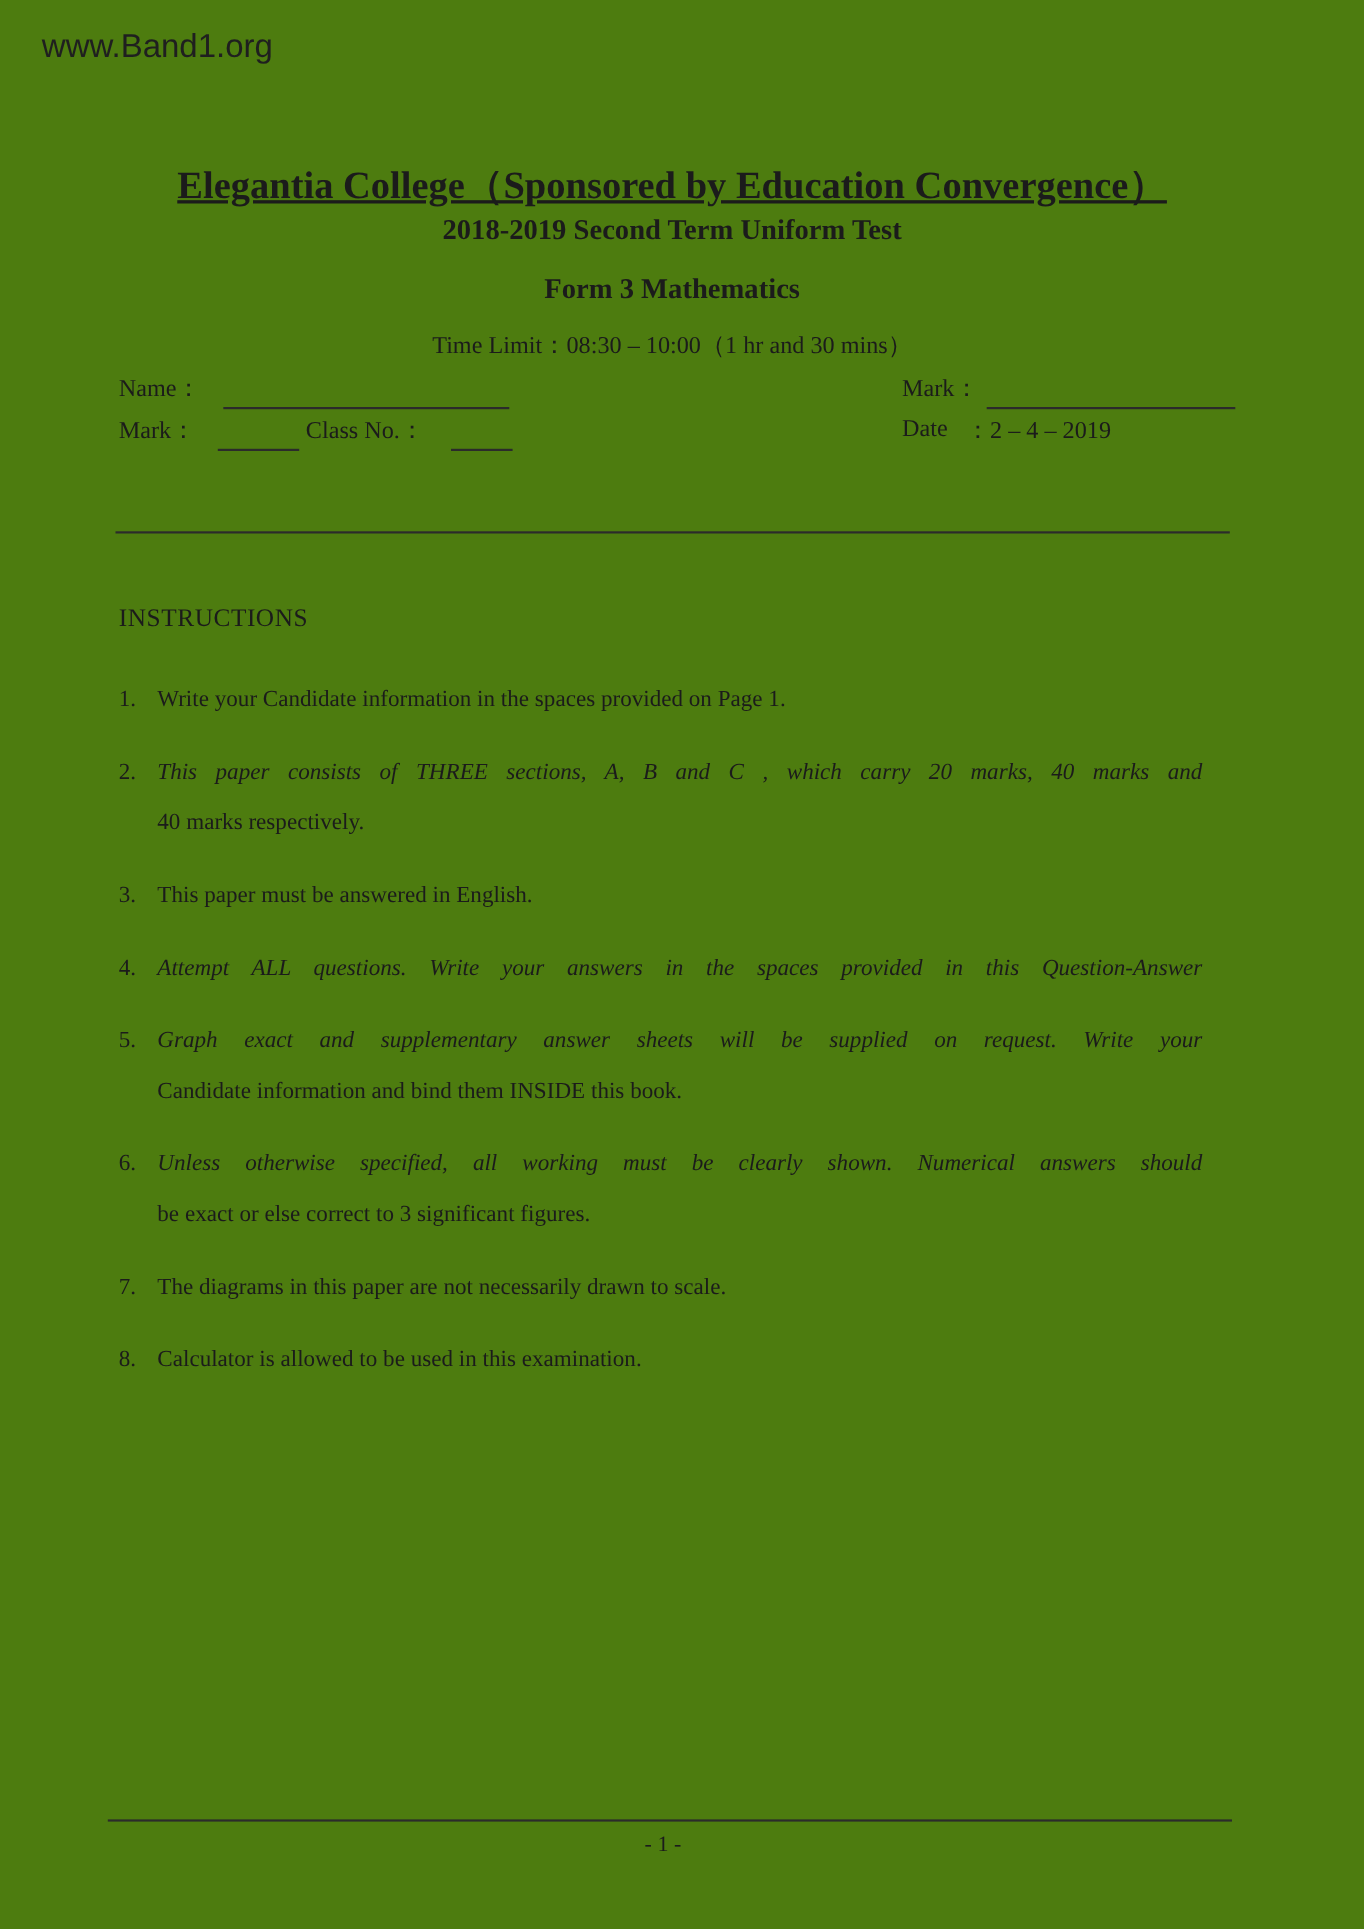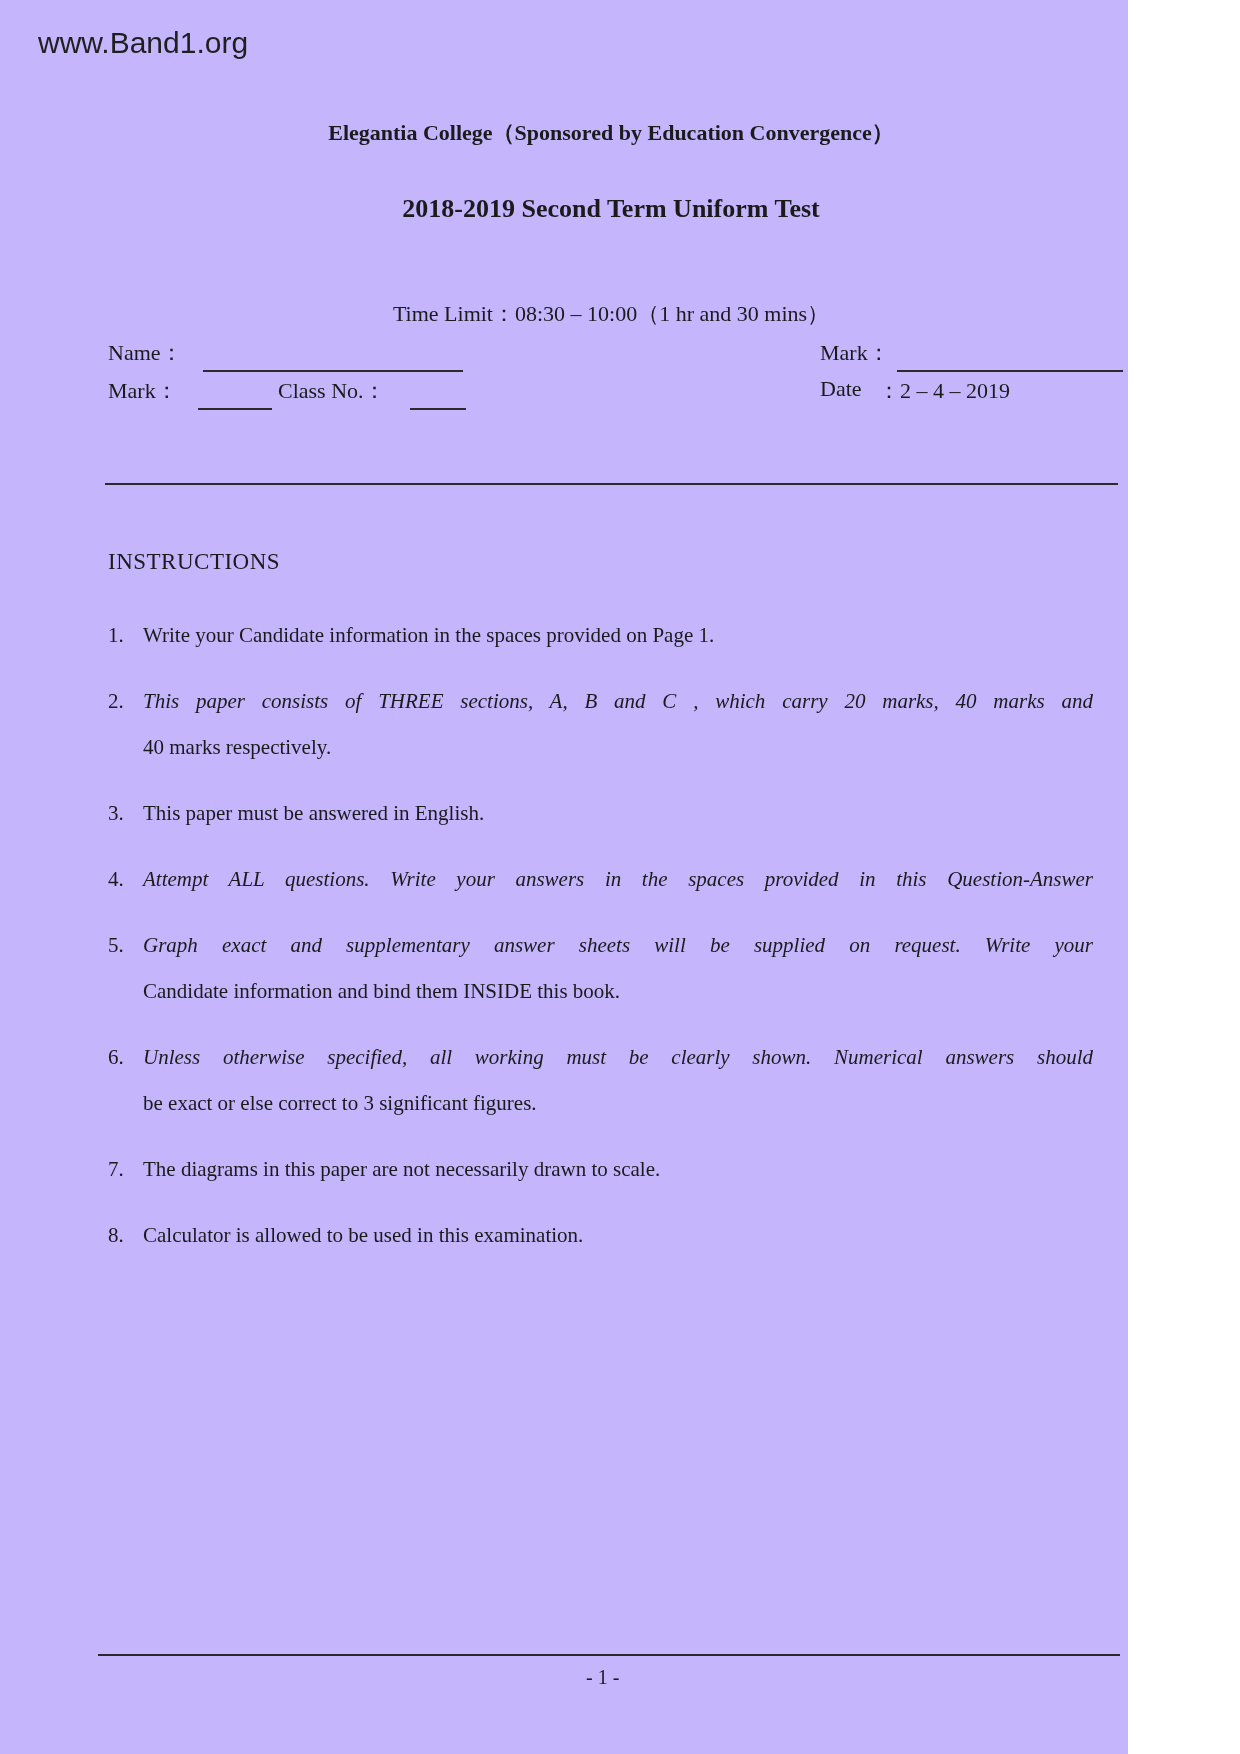--- a/index.html
+++ b/index.html
@@ -1,25 +1,25 @@
 <!DOCTYPE html>
 <html><head>
 <meta charset="utf-8">
 <style>
   html,body { margin:0; padding:0; background:#ffffff; }
   .page {
-    position:relative; width:1128px; height:1754px; background:#c4b5fd;
+    position:relative; width:1240px; height:1754px; background:#4d7c0f;
     font-family:"Liberation Serif", serif; color:#1b1b1b; overflow:hidden;
   }
   .watermark {
     position:absolute; left:38px; top:26px;
     font-family:"Liberation Sans", sans-serif; font-size:30px; color:#1f1f1f;
   }
   .ctitle { position:absolute; left:105px; width:1012px; text-align:center; white-space:nowrap; }
-  .t1 { top:118px; font-size:22px; font-weight:bold; }
+  .t1 { top:145px; font-size:35px; font-weight:bold;text-decoration:underline; }
   .t2 { top:194px; font-size:26px; font-weight:bold; }
   .t3 { top:248px; font-size:26px; font-weight:bold; }
   .time { top:299px; font-size:22px; font-weight:normal; }
 
   .lbl { position:absolute; font-size:22px; white-space:nowrap; }
   .fill { position:absolute; border-bottom:2px solid #2b2b2b; height:30px; }
 
   .rule { position:absolute; border-top:2px solid #2b2b2b; height:0; }
 
   .instr-heading { position:absolute; left:108px; top:549px; font-size:23px; font-weight:normal; letter-spacing:0.5px; }
@@ -36,20 +36,21 @@
 </style>
 </head>
 <body>
 
 <div class="page">
 
   <div class="watermark">www.Band1.org</div>
 
   <div class="ctitle t1">Elegantia College（Sponsored by Education Convergence）</div>
   <div class="ctitle t2">2018-2019 Second Term Uniform Test</div>
+  <div class="ctitle t3">Form 3 Mathematics</div>
   <div class="ctitle time">Time Limit：08:30 – 10:00（1 hr and 30 mins）</div>
 
   <div class="lbl" style="left:108px; top:338px;">Name：</div>
   <div class="fill" style="left:203px; top:340px; width:260px;"></div>
   <div class="lbl" style="left:820px; top:338px;">Mark：</div>
   <div class="fill" style="left:897px; top:340px; width:226px;"></div>
 
   <div class="lbl" style="left:108px; top:376px;">Mark：</div>
   <div class="fill" style="left:198px; top:378px; width:74px;"></div>
   <div class="lbl" style="left:278px; top:376px;">Class No.：</div>

